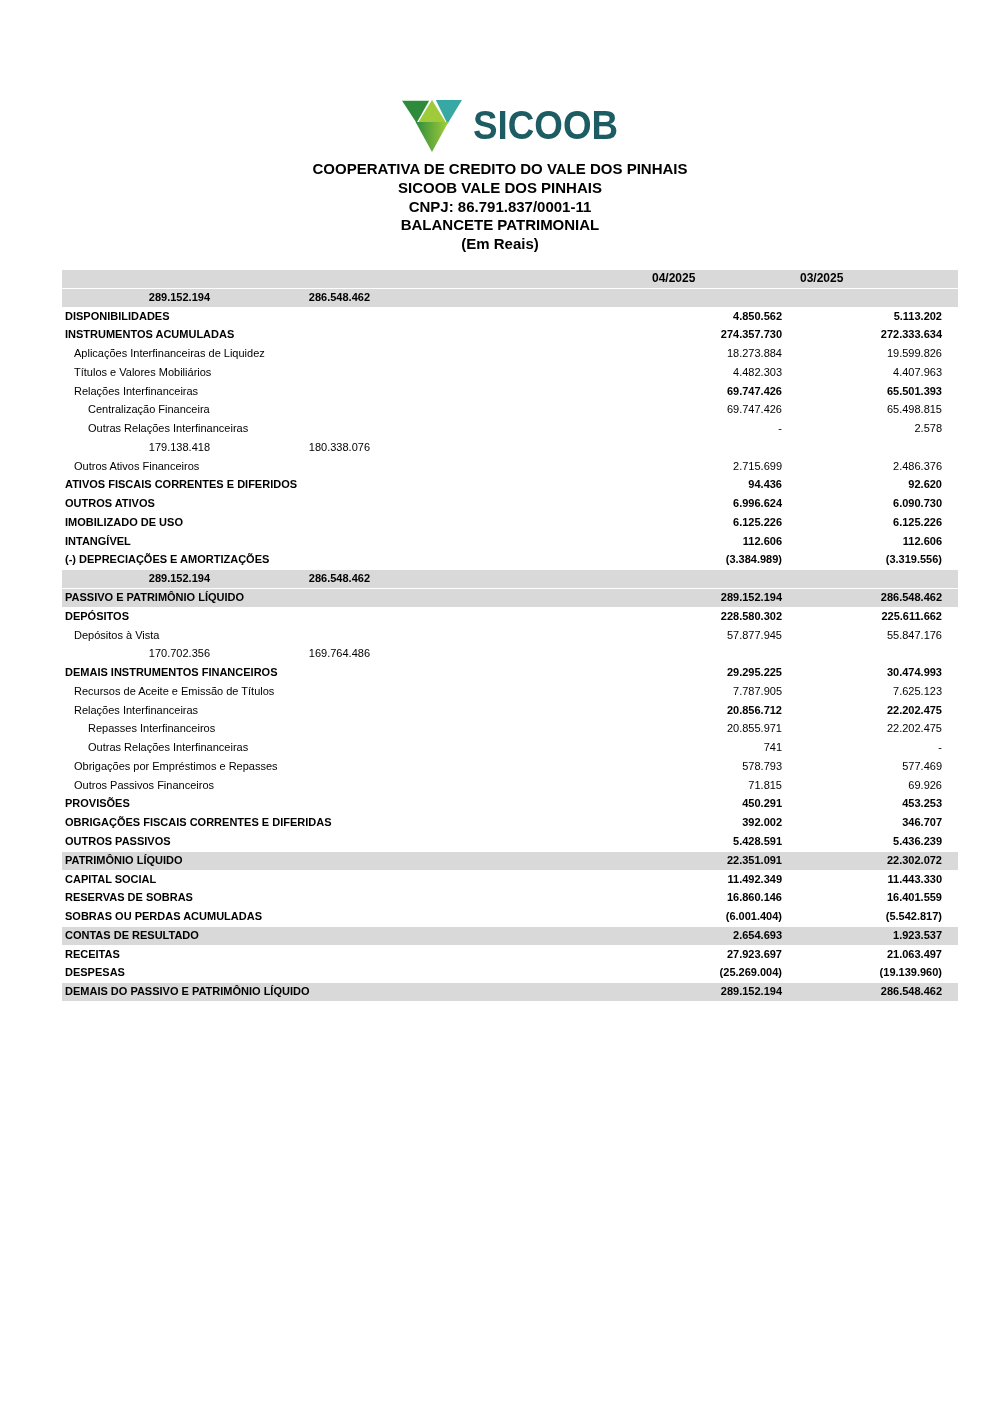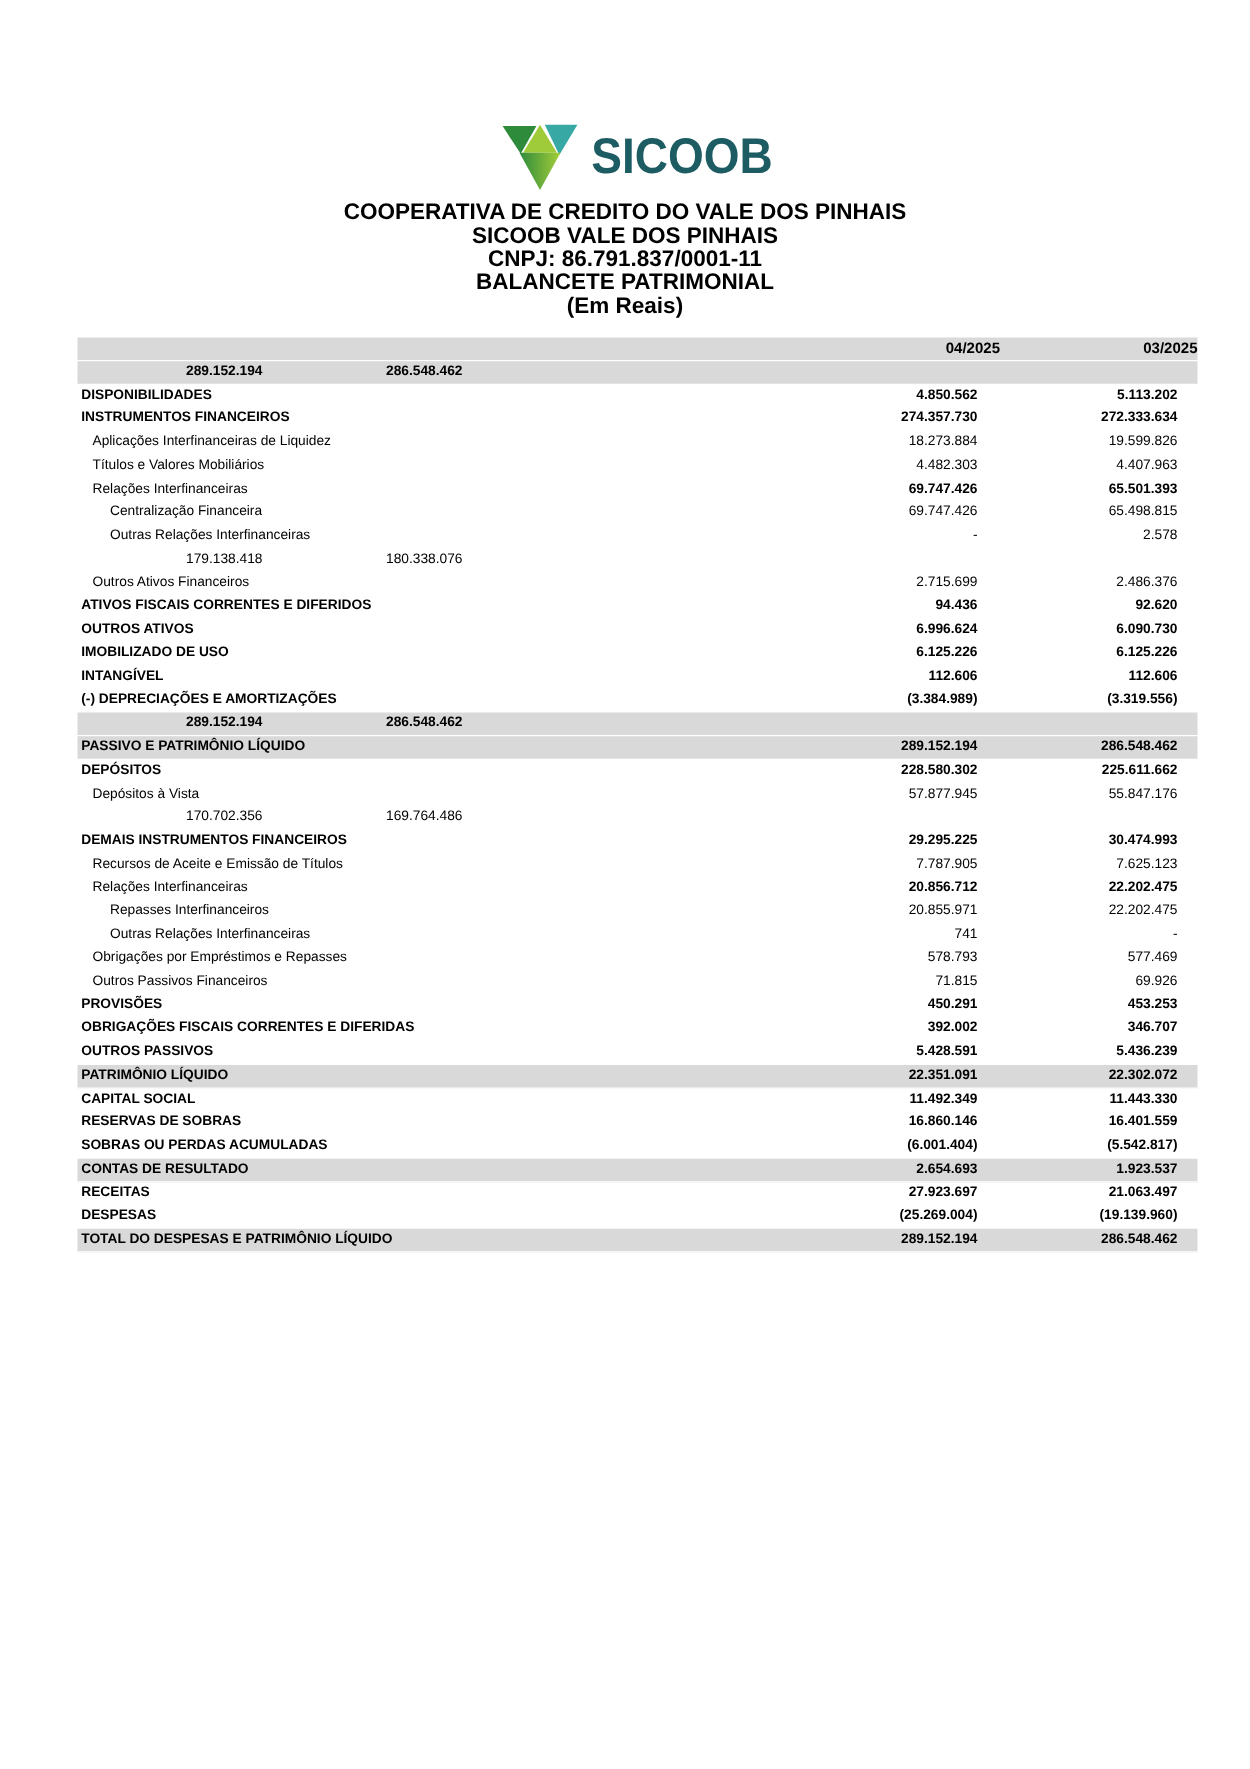--- a/index.html
+++ b/index.html
@@ -12,39 +12,39 @@
     position:absolute;top:97px;left:0;width:1000px;
     display:flex;justify-content:center;align-items:center;gap:9px;padding-left:15px;
   }
   .logo-mark{width:64px;height:56px;display:block;}
   .logo-word{
     font-size:40px;font-weight:bold;letter-spacing:0px;line-height:1;
     transform:scaleX(.92);transform-origin:left center;
   }
   .title-block{
     position:absolute;top:160px;left:0;width:1000px;text-align:center;
-    font-size:18px;font-weight:bold;line-height:18.8px;
+    font-size:15px;font-weight:bold;line-height:18.8px;
   }
   .bal-table{
     position:absolute;top:270px;left:62px;width:896px;
     font-size:11px;
   }
   .row{
     display:flex;align-items:center;height:17.77px;line-height:17.77px;
     border-bottom:1px solid #ffffff;white-space:nowrap;
   }
   .shade{background:#D9D9D9;}
   .c-label{flex:1;padding-left:3px;overflow:hidden;}
   .c-v1{width:148px;text-align:right;padding-right:2px;}
   .c-v2{width:158px;text-align:right;padding-right:16px;}
   .ind1{padding-left:12px;}
   .ind2{padding-left:26px;}
   .b{font-weight:bold;}
   .hdr{font-weight:bold;font-size:12px;}
-  .hdr .c-v1,.hdr .c-v2{text-align:right;padding-right:0;}
+  .hdr .c-v1,.hdr .c-v2{text-align:left;padding-right:0;}
 </style>
 </head>
 <body>
 
 <div class="logo-row">
   <svg class="logo-mark" viewBox="0 0 66 58" xmlns="http://www.w3.org/2000/svg">
     <defs>
       <linearGradient id="vgrad" x1="0" y1="0" x2="1" y2="0">
         <stop offset="0" stop-color="#2E8B3C"></stop>
         <stop offset="1" stop-color="#A4CE39"></stop>
@@ -78,21 +78,21 @@
     <div class="c-v2 b">286.548.462</div>
   </div>
 
   <div class="row">
     <div class="c-label b">DISPONIBILIDADES</div>
     <div class="c-v1 b">4.850.562</div>
     <div class="c-v2 b">5.113.202</div>
   </div>
 
   <div class="row">
-    <div class="c-label b">INSTRUMENTOS FINANCEIROS</div>
+    <div class="c-label b">INSTRUMENTOS ACUMULADAS</div>
     <div class="c-v1 b">274.357.730</div>
     <div class="c-v2 b">272.333.634</div>
   </div>
 
   <div class="row">
     <div class="c-label ind1">Aplicações Interfinanceiras de Liquidez</div>
     <div class="c-v1">18.273.884</div>
     <div class="c-v2">19.599.826</div>
   </div>
 
@@ -285,18 +285,18 @@
     <div class="c-v2 b">21.063.497</div>
   </div>
 
   <div class="row">
     <div class="c-label b">DESPESAS</div>
     <div class="c-v1 b">(25.269.004)</div>
     <div class="c-v2 b">(19.139.960)</div>
   </div>
 
   <div class="row shade">
-    <div class="c-label b">TOTAL DO DESPESAS E PATRIMÔNIO LÍQUIDO</div>
+    <div class="c-label b">DEMAIS DO PASSIVO E PATRIMÔNIO LÍQUIDO</div>
     <div class="c-v1 b">289.152.194</div>
     <div class="c-v2 b">286.548.462</div>
   </div>
 </div>
 </div>
 
 </body></html>

